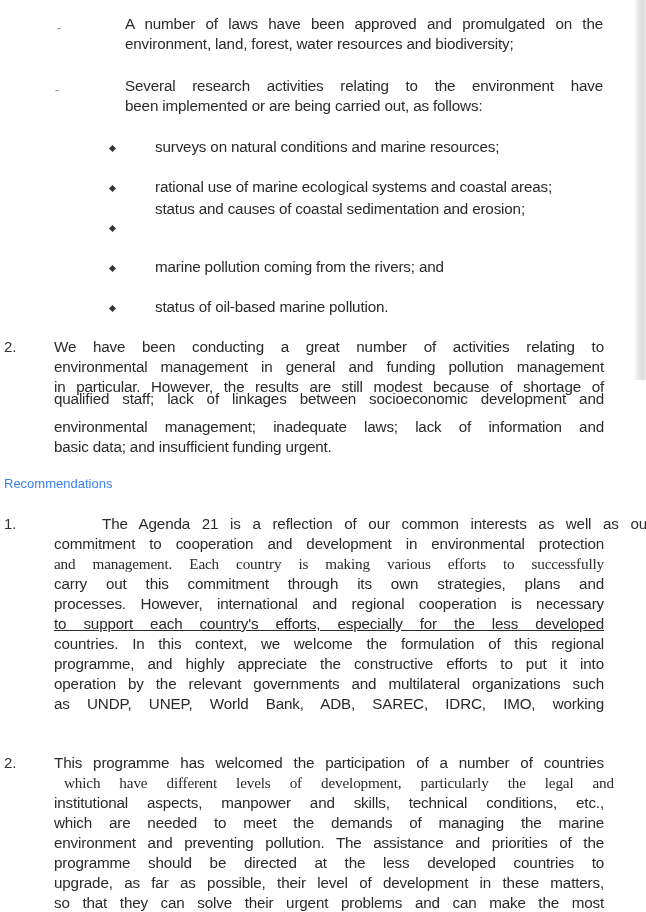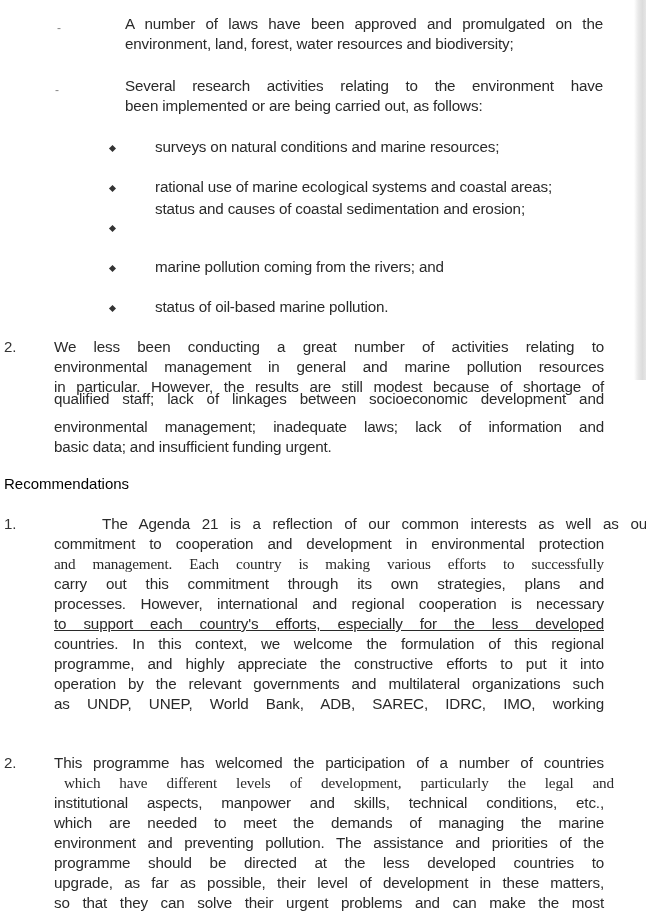--- a/index.html
+++ b/index.html
@@ -58,22 +58,22 @@
     }
     .num {
       position: absolute;
       line-height: 20px;
       font-size: 15px;
       color: #333;
     }
     .heading {
       position: absolute;
       line-height: 20px;
-      font-size: 15px;
-      color: #000000;
+      font-size: 13px;
+      color: #3b82f6;
     }
   </style>
 </head>
 <body>
 
 <div class="page">
   <div class="edge-shadow"></div>
 
   <span class="marker dash" style="left:57px; top:18px;">-</span>
   <div class="line just" style="left:125px; top:14px; width:478px;">A number of laws have been approved and promulgated on the</div>
@@ -92,22 +92,22 @@
   <span class="diamond" style="left:110px; top:226px;"></span>
   <div class="line" style="left:155px; top:199px;">status and causes of coastal sedimentation and erosion;</div>
 
   <span class="diamond" style="left:110px; top:266px;"></span>
   <div class="line" style="left:155px; top:257px;">marine pollution coming from the rivers; and</div>
 
   <span class="diamond" style="left:110px; top:306px;"></span>
   <div class="line" style="left:155px; top:297px;">status of oil-based marine pollution.</div>
 
   <span class="num" style="left:4px; top:337px;">2.</span>
-  <div class="line just" style="left:54px; top:337px; width:550px;">We less been conducting a great number of activities relating to</div>
-  <div class="line just" style="left:54px; top:357px; width:550px;">environmental management in general and marine pollution resources</div>
+  <div class="line just" style="left:54px; top:337px; width:550px;">We have been conducting a great number of activities relating to</div>
+  <div class="line just" style="left:54px; top:357px; width:550px;">environmental management in general and funding pollution management</div>
   <div class="line just" style="left:54px; top:377px; width:550px;">in particular.  However, the results are still modest because of shortage of</div>
   <div class="line just" style="left:54px; top:389px; width:550px;">qualified staff; lack of linkages between socioeconomic development and</div>
   <div class="line just" style="left:54px; top:417px; width:550px;">environmental management; inadequate laws; lack of information and</div>
   <div class="line" style="left:54px; top:437px;">basic data; and insufficient funding urgent.</div>
 
   <div class="heading" style="left:4px; top:474px;">Recommendations</div>
 
   <span class="num" style="left:4px; top:514px;">1.</span>
   <div class="line just" style="left:54px; top:514px; width:550px;margin-left:48px;">The Agenda 21 is a reflection of our common interests as well as our</div>
   <div class="line just" style="left:54px; top:534px; width:550px;">commitment to cooperation and development in environmental protection</div>

